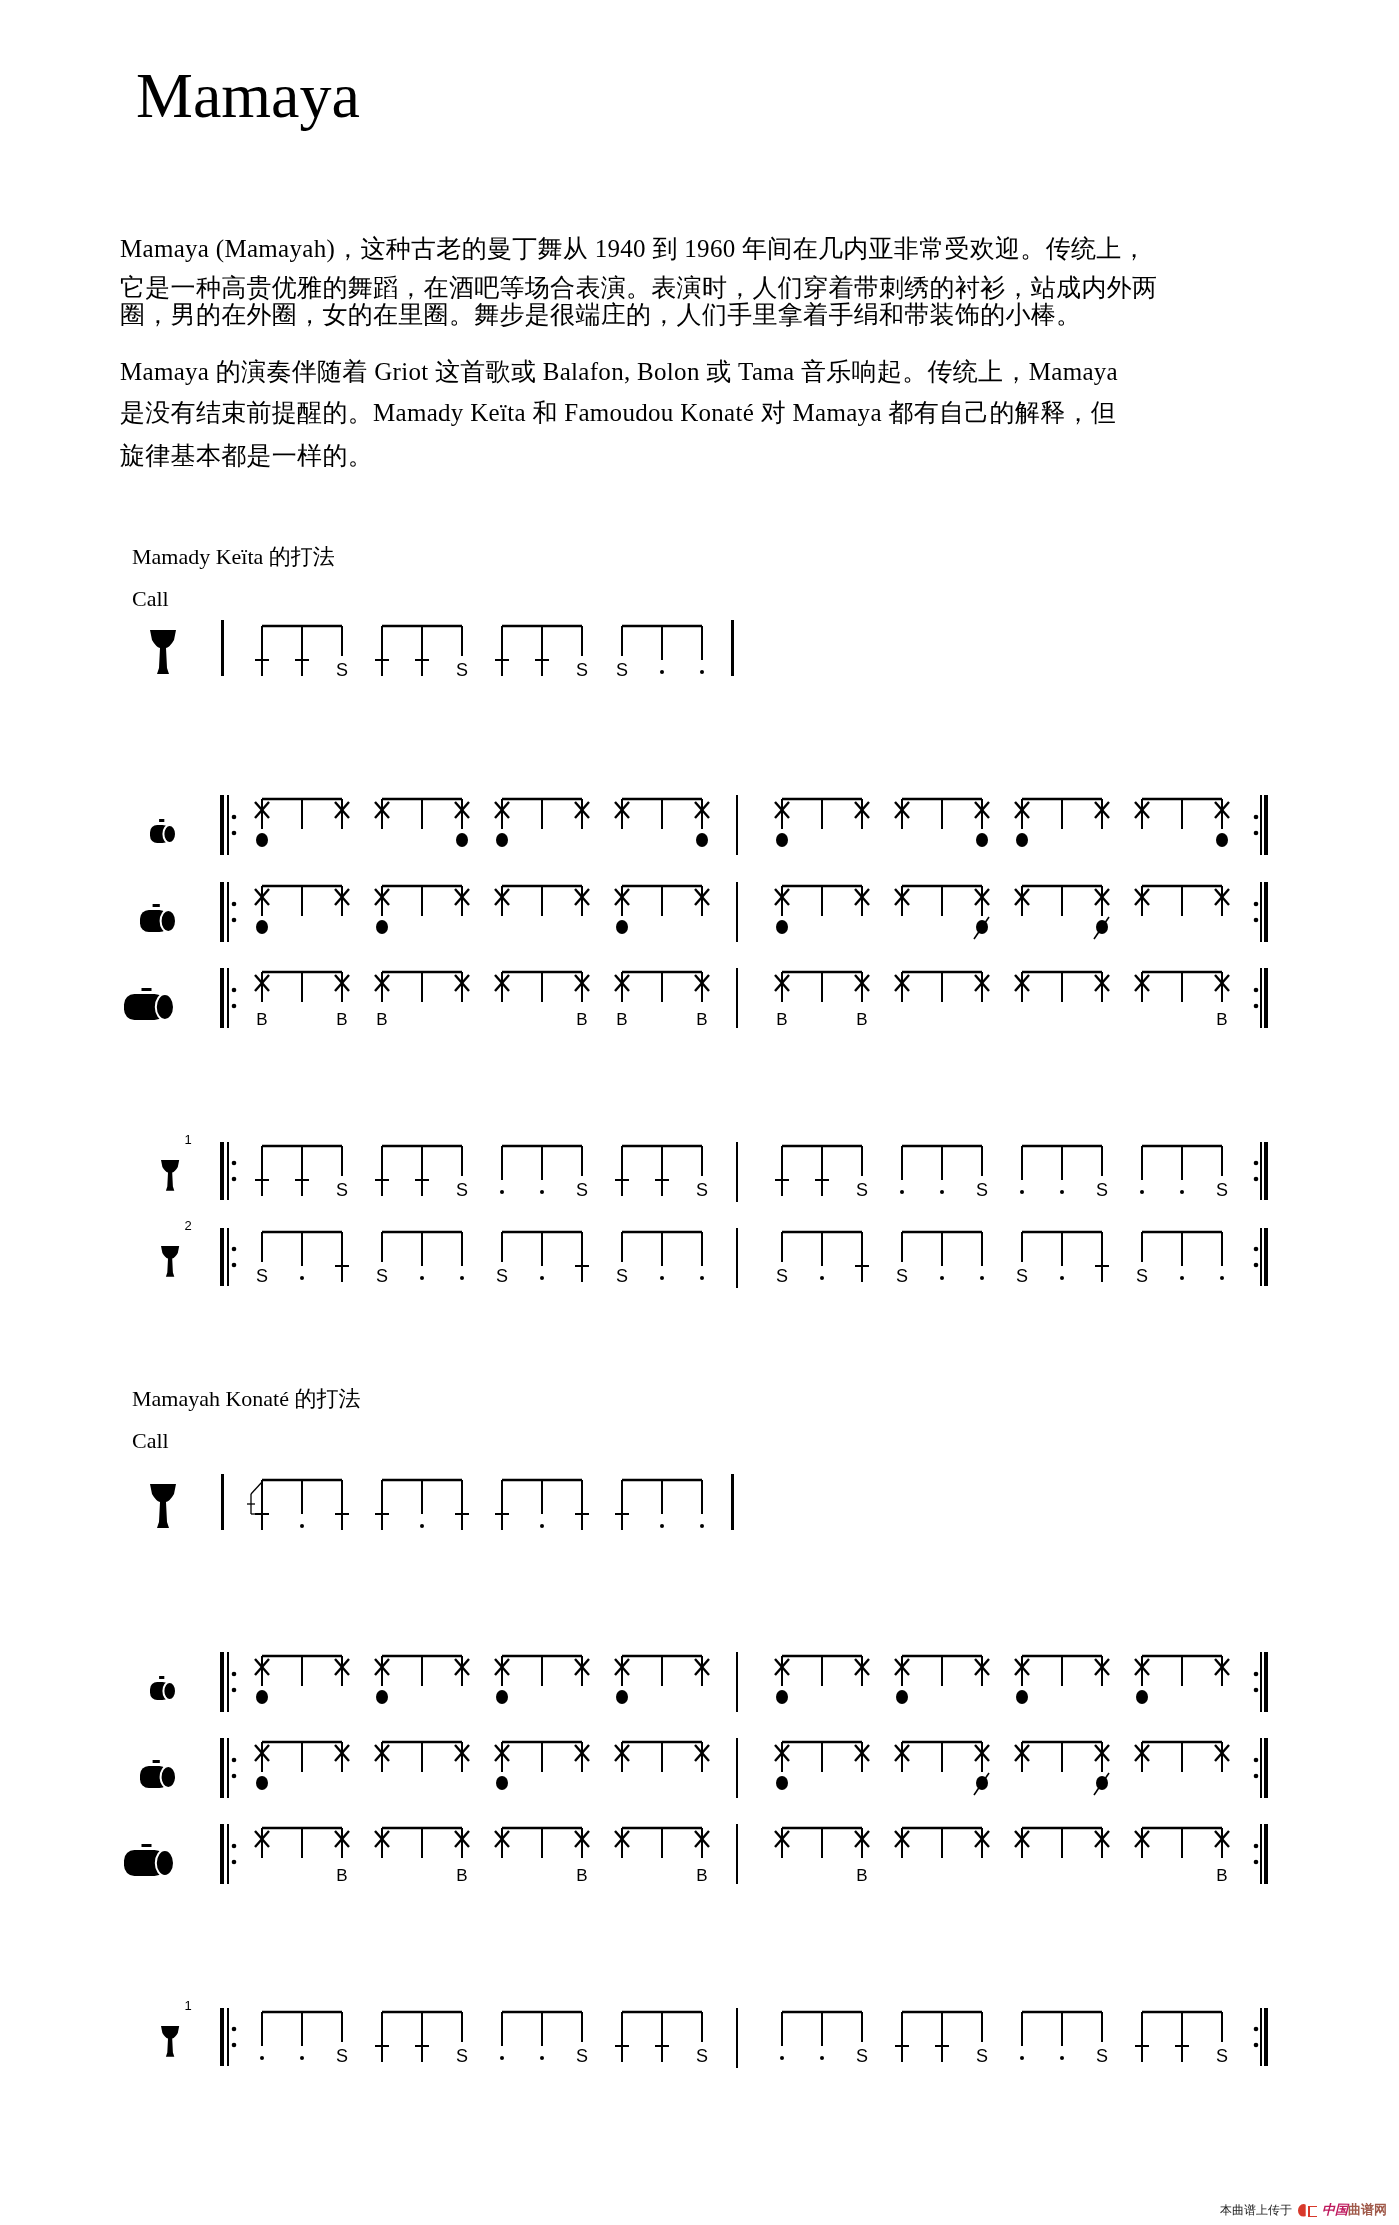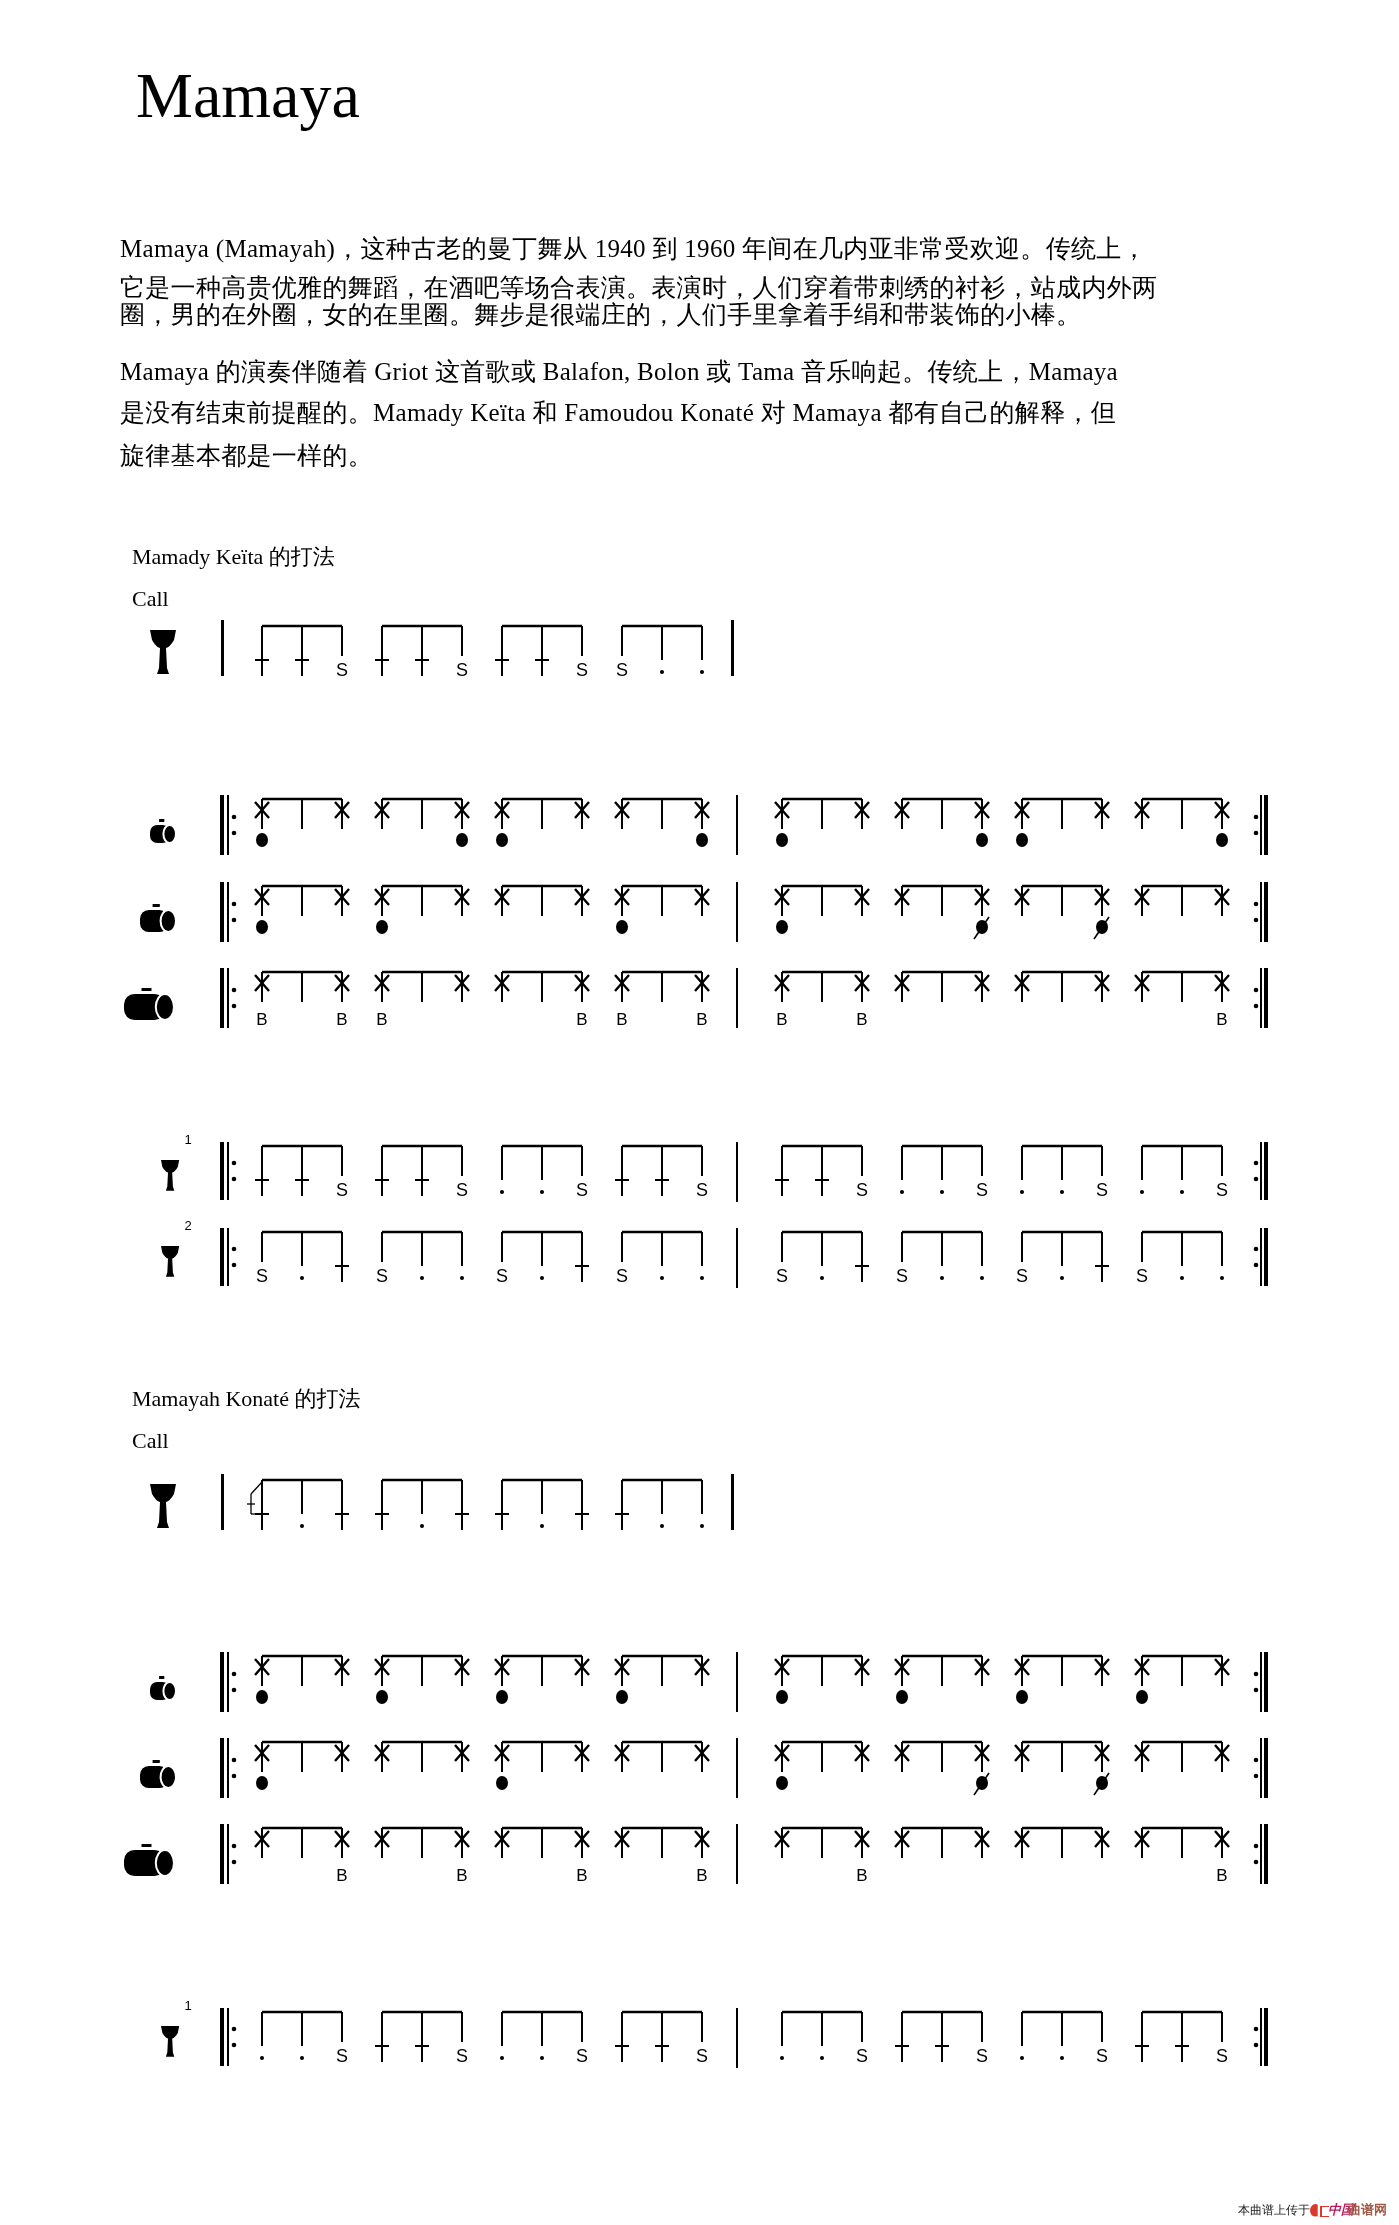--- a/index.html
+++ b/index.html
@@ -3,21 +3,21 @@
 <meta charset="utf-8">
 <style>
   html, body { margin: 0; padding: 0; background: #ffffff; }
   body { width: 1399px; height: 2225px; position: relative; overflow: hidden; color: #000; }
   .serif { font-family: "Liberation Serif", "DejaVu Serif", serif; margin-top: 12px; }
   .sans { font-family: "Liberation Sans", "DejaVu Sans", sans-serif; }
   #title { position: absolute; left: 120px; top: 44px; font-size: 64px; line-height: 72px; margin: 16px; font-weight: normal; }
   .para-line { position: absolute; left: 120px; font-size: 25px; line-height: 30px; white-space: nowrap; letter-spacing: 0.3px; }
   .heading { position: absolute; left: 132px; font-size: 22px; line-height: 30px; white-space: nowrap; }
   #notation { position: absolute; left: 0; top: 0; width: 1399px; height: 2225px; }
-  #footer { position: absolute; right: 12px; bottom: 6px; font-size: 12px; display: flex; align-items: center; color: #222; }
+  #footer { position: absolute; right: 12px; bottom: 6px; font-size: 12px; display: flex; align-items: center; gap: 6px; color: #222; }
   #footer .logo-mark { display: inline-block; width: 18px; height: 13px; position: relative; }
   #footer .logo-mark::before { content: ""; position: absolute; left: 0; top: 0; width: 11px; height: 13px; border-radius: 50%; background: #d8392b; clip-path: inset(0 30% 0 0); }
   #footer .logo-mark::after { content: ""; position: absolute; left: 10px; top: 2px; width: 7px; height: 9px; border-left: 2px solid #d8392b; border-top: 1px solid #d8392b; border-bottom: 1px solid #d8392b; }
   #footer .logo-a { font-weight: bold; font-style: italic; color: #be185d; font-size: 13px; }
   #footer .logo-b { font-weight: bold; color: #a05a4a; font-size: 13px; }
 </style>
 </head>
 <body>
 
 <h1 id="title" class="serif">Mamaya</h1>

